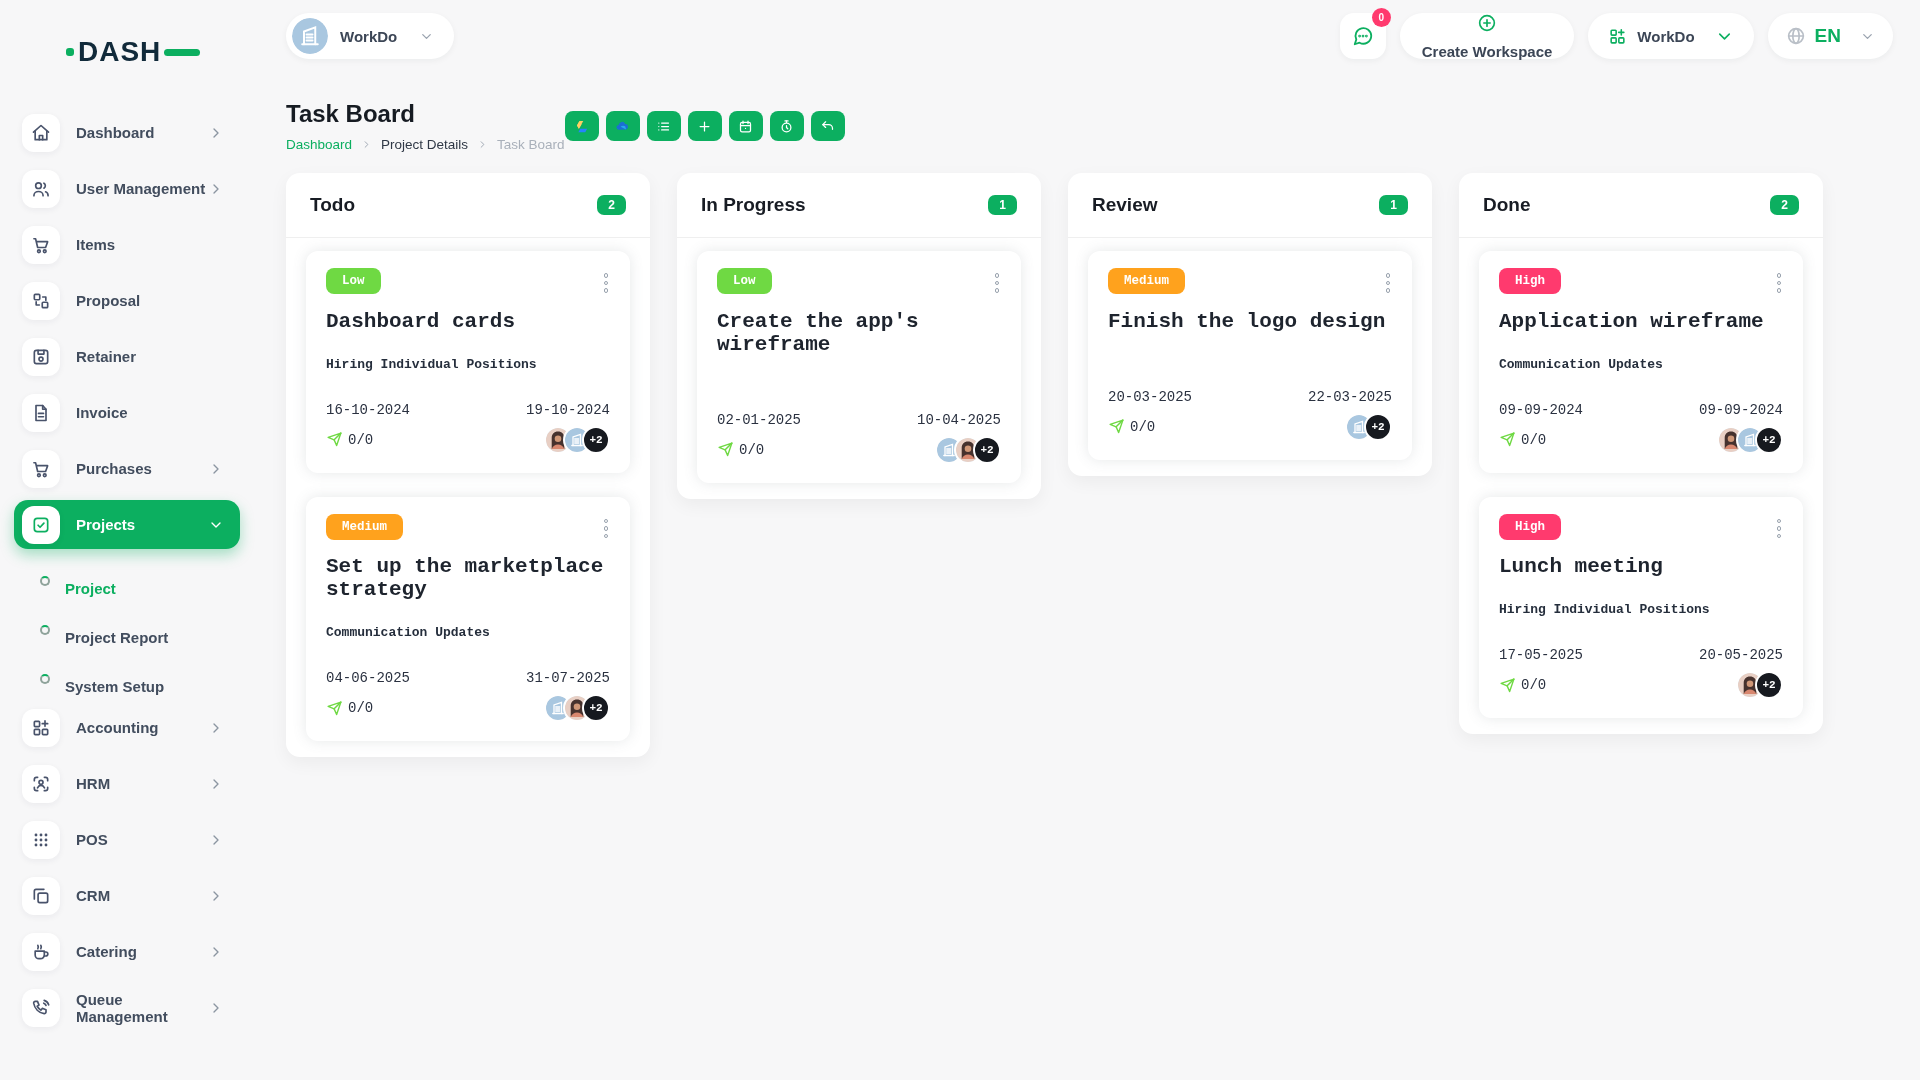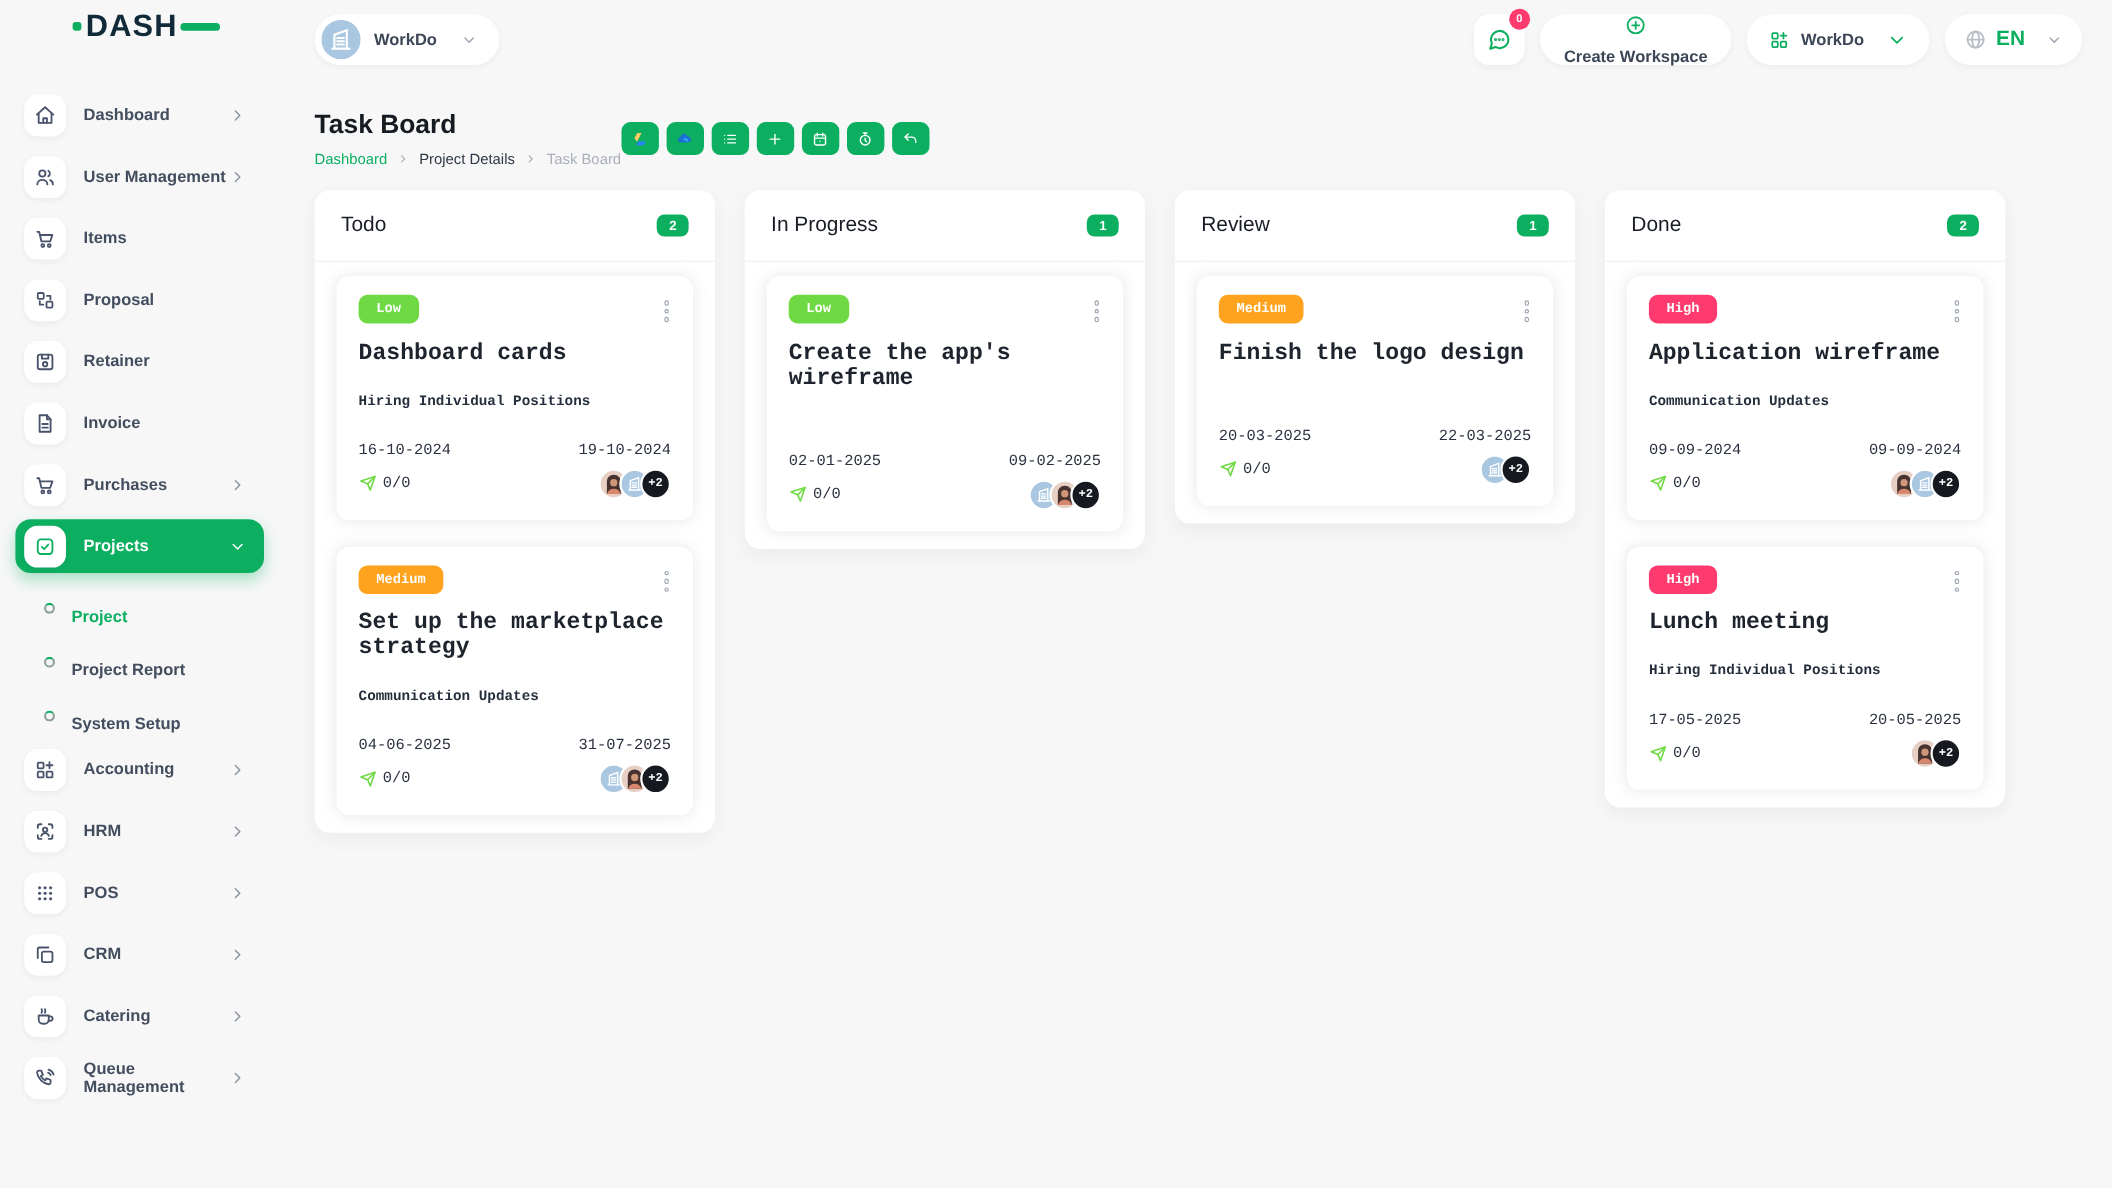--- a/index.html
+++ b/index.html
@@ -1,20 +1,20 @@
 <!DOCTYPE html>
 <html><head>
 <meta charset="utf-8">
 <style>
   * { margin:0; padding:0; box-sizing:border-box; }
   html,body { width:1920px; height:1080px; overflow:hidden; }
   body { background:#f7f7f8; font-family:"Liberation Sans", sans-serif; color:#2a3240; display:flex; }
 
   
-  .sidebar { width:256px; min-width:256px; height:928px; padding-top:8px; }
+  .sidebar { width:256px; min-width:256px; height:928px; padding-top:36px; }
   .logo { display:flex; align-items:center; margin:0 0 40px 66px; height:32px; }
   .logo-dot { width:8px; height:8px; border-radius:3px; background:#0CAF60; margin-right:4px; }
   .logo-text { font-size:28px; font-weight:800; letter-spacing:1px; color:#112a3a; }
   .logo-bar { width:36px; height:7px; border-radius:4px; background:#0CAF60; margin-left:3px; }
   .nav-item { display:flex; align-items:center; width:226px; height:49px; margin:0 0 7px 14px;
               border-radius:14px; padding-left:8px; cursor:pointer; }
   .nav-item .tile { width:38px; height:38px; border-radius:12px; background:#fff;
                     box-shadow:0 2px 6px rgba(30,40,60,.06); display:flex; align-items:center; justify-content:center;
                     color:#49536b; }
   .nav-item .tile .icon { width:20px; height:20px; display:block; }
@@ -66,21 +66,21 @@
   .bc-sep { width:11px; height:11px; color:#9aa3af; }
   .toolbar { display:flex; gap:7px; }
   .tool-btn { width:34px; height:30px; border-radius:8px; background:#0CAF60; border:none; cursor:pointer;
               display:flex; align-items:center; justify-content:center; color:#fff; }
   .tool-btn .icon { width:15px; height:15px; }
 
   
   .board { display:flex; gap:27px; align-items:flex-start; margin-top:21px; }
   .column { width:364px; background:#fff; border-radius:14px; box-shadow:0 6px 18px rgba(0,0,0,.05); }
   .col-head { display:flex; align-items:center; justify-content:space-between; padding:18px 24px; height:64px; }
-  .col-title { font-size:19px; font-weight:400; color:#181c24; }
+  .col-title { font-size:19px; font-weight:700; color:#181c24; }
   .col-count { background:#0CAF60; color:#fff; font-size:12px; font-weight:600; border-radius:7px;
                padding:3px 11px; }
   .col-body { border-top:1px solid #efefef; padding:13px 20px 16px; display:flex; flex-direction:column; gap:24px; }
   .card { background:#fff; border-radius:12px; box-shadow:0 0 14px rgba(100,110,120,.16);
           padding:17px 20px 19px; cursor:pointer;font-family:Liberation Mono, monospace; }
   .badge-row { display:flex; justify-content:space-between; align-items:flex-start; }
   .priority { color:#fff; font-size:12.5px; font-weight:600; padding:6px 16px; border-radius:8px; }
   .kebab { display:flex; flex-direction:column; gap:3px; padding:5px 2px; cursor:pointer; }
   .kebab i { width:4.5px; height:4.5px; border:1.4px solid #98a1ad; border-radius:50%; display:block; }
   .card-title { font-size:21px; font-weight:700; color:#1e242e; margin-top:12px; }
@@ -614,21 +614,21 @@
                 <span class="priority" style="background: rgb(111, 217, 67);">Low</span>
                 <span class="kebab">
                   <i></i>
                   <i></i>
                   <i></i>
                 </span>
               </div>
               <div class="card-title">Create the app's wireframe</div>
               <div class="dates">
                 <span>02-01-2025</span>
-                <span>09-02-2025</span>
+                <span>10-04-2025</span>
               </div>
               <div class="card-foot">
                 <span class="msgs">
                   <span class="icon">
                     <svg xmlns="http://www.w3.org/2000/svg" viewBox="0 0 24 24" fill="none" stroke="currentColor" stroke-width="2" stroke-linecap="round" stroke-linejoin="round">
                       <path d="M21 3 11.5 12.5"></path>
                       <path d="M21 3l-6 17.5-3.5-8L3 9z"></path>
                     </svg>
                   </span>
                   <span>0/0</span>

